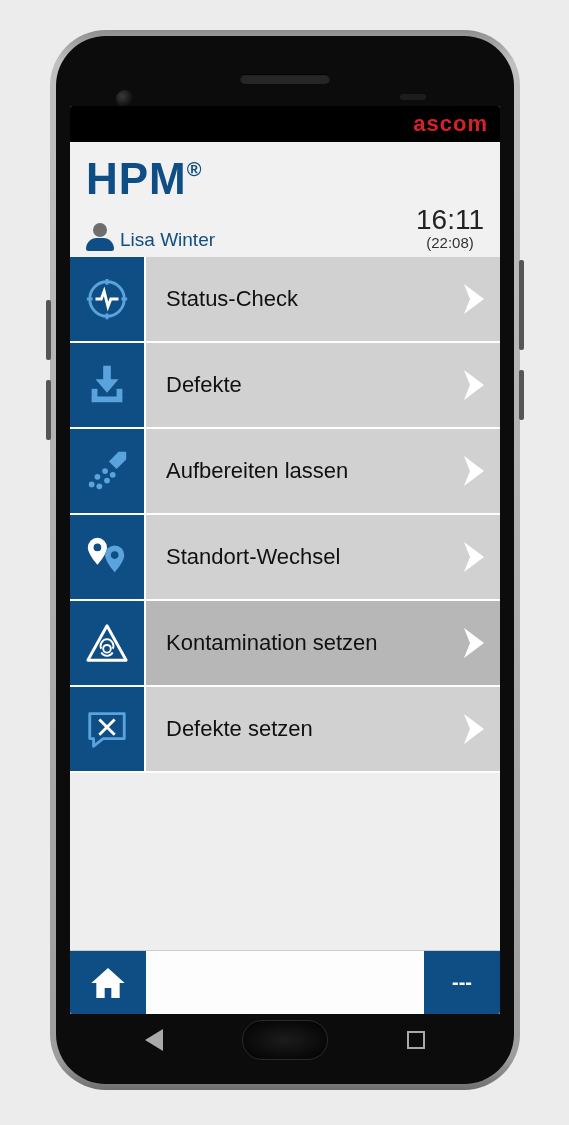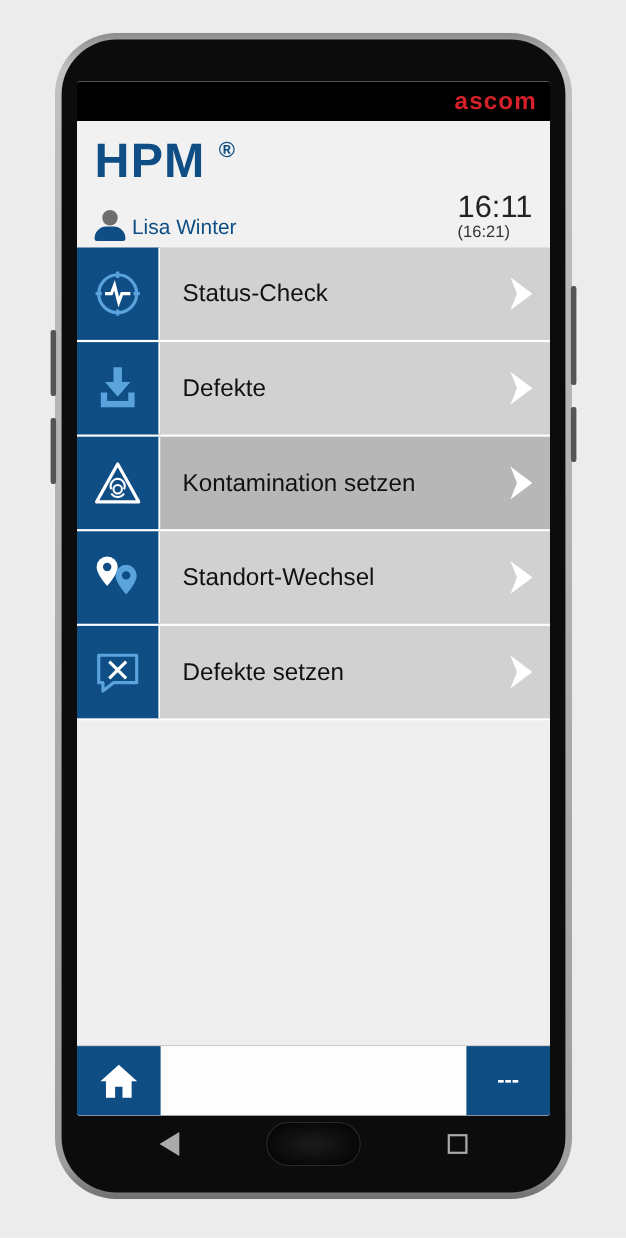--- a/index.html
+++ b/index.html
@@ -22,21 +22,21 @@
     border-radius: 56px;
     background: linear-gradient(180deg,#8e8e8e,#c0c0c0 3%,#9d9d9d 97%,#6f6f6f);
     padding: 6px;
   }
   .phone-black {
     width: 100%;
     height: 100%;
     background: #0c0c0c;
     border-radius: 50px;
     position: relative;
-    padding: 38px 14px 70px 14px;
+    padding: 70px 14px 70px 14px;
   }
   .speaker {
     position: absolute;
     top: 38px; left: 50%; transform: translateX(-50%);
     width: 90px; height: 10px;
     border-radius: 6px;
     background: #262626;
     box-shadow: inset 0 1px 1px #000;
   }
   .cam {
@@ -121,36 +121,36 @@
   }
 
   .header {
     padding: 12px 16px 6px 16px;
   }
   .logo {
     color: #0f4e84;
     font-weight: 800;
     font-size: 44px;
     letter-spacing: 1px;
-    display:flex; align-items:flex-start;gap:12px;
+    display:flex; align-items:flex-start;
   }
   .logo sup { font-size: 20px; font-weight:700; margin-top:4px; }
 
   .user-row {
     display: flex;
     justify-content: space-between;
     align-items: flex-end;
     margin-top: 2px;
   }
   .user-left {
     display: flex; align-items: flex-end; gap: 6px;
     color: #0f4e84;
   }
   .user-name { color:#0f4e84; font-size:19px; font-weight:500; }
-  .time-block { text-align: left; color:#222; }
+  .time-block { text-align: center; color:#222; }
   .time-big  { font-size: 28px; font-weight:400; line-height:1; }
   .time-sub  { font-size: 15px; color:#333; }
 
   
   .menu {
     flex: 1;
     display: flex;
     flex-direction: column;
   }
   .menu-item {
@@ -248,21 +248,21 @@
             <span>HPM</span>
               <sup>®</sup>
           </div>
           <div class="user-row">
             <div class="user-left">
               <span class="user-ico"></span>
               <span class="user-name">Lisa Winter</span>
             </div>
             <div class="time-block">
               <div class="time-big">16:11</div>
-              <div class="time-sub">(16:21)</div>
+              <div class="time-sub">(22:08)</div>
             </div>
           </div>
         </div>
 
         <div class="menu">
 
           <div class="menu-item">
             <div class="mi-icon">
               <svg viewBox="0 0 48 48">
                   <g stroke="#5aa3dd" stroke-width="3" fill="none">
@@ -289,57 +289,76 @@
                 <rect x="34" y="28" width="6" height="10"></rect>
                   </g>
                 </svg>
             </div>
             <div class="mi-body">
               <span class="mi-label">Defekte</span>
               <span class="mi-chevron"></span>
             </div>
           </div>
 
+          <div class="menu-item">
+            <div class="mi-icon">
+              <svg viewBox="0 0 48 48">
+                  <g fill="#5aa3dd">
+                <path d="M36 4l8 0 0 8-10 10-8-8z"></path>
+                <circle cx="22" cy="24" r="3"></circle>
+                    <circle cx="14" cy="30" r="3"></circle>
+                <circle cx="8" cy="38" r="3"></circle>
+                    <circle cx="24" cy="34" r="3"></circle>
+                <circle cx="16" cy="40" r="3"></circle>
+                    <circle cx="30" cy="28" r="3"></circle>
+                  </g>
+                </svg>
+            </div>
+            <div class="mi-body">
+              <span class="mi-label">Aufbereiten lassen</span>
+              <span class="mi-chevron"></span>
+            </div>
+          </div>
+
+          <div class="menu-item">
+            <div class="mi-icon">
+              <svg viewBox="0 0 48 48">
+                  <g>
+                <path fill="#fff" d="M14 4a10 10 0 0 1 10 10c0 7-10 18-10 18S4 21 4 14A10 10 0 0 1 14 4z"></path>
+                <circle cx="14" cy="14" r="4" fill="#0f4e84"></circle>
+                <path fill="#5aa3dd" d="M32 12a10 10 0 0 1 10 10c0 7-10 18-10 18s-10-11-10-18a10 10 0 0 1 10-10z"></path>
+                <circle cx="32" cy="22" r="4" fill="#0f4e84"></circle>
+                  </g>
+                </svg>
+            </div>
+            <div class="mi-body">
+              <span class="mi-label">Standort-Wechsel</span>
+              <span class="mi-chevron"></span>
+            </div>
+          </div>
 
           <div class="menu-item highlight">
             <div class="mi-icon">
               <svg viewBox="0 0 48 48">
                 <path fill="none" stroke="#fff" stroke-width="3" stroke-linejoin="round" d="M24 6 44 42H4z"></path>
                 <g stroke="#fff" stroke-width="2" fill="none">
                   <circle cx="24" cy="30" r="4"></circle>
                   <path d="M24 20a7 7 0 0 1 6 10M24 20a7 7 0 0 0-6 10M18 34a7 7 0 0 0 12 0"></path>
                 </g>
               </svg>
             </div>
             <div class="mi-body">
               <span class="mi-label">Kontamination setzen</span>
               <span class="mi-chevron"></span>
             </div>
           </div>
 
           <div class="menu-item">
             <div class="mi-icon">
               <svg viewBox="0 0 48 48">
-                  <g>
-                <path fill="#fff" d="M14 4a10 10 0 0 1 10 10c0 7-10 18-10 18S4 21 4 14A10 10 0 0 1 14 4z"></path>
-                <circle cx="14" cy="14" r="4" fill="#0f4e84"></circle>
-                <path fill="#5aa3dd" d="M32 12a10 10 0 0 1 10 10c0 7-10 18-10 18s-10-11-10-18a10 10 0 0 1 10-10z"></path>
-                <circle cx="32" cy="22" r="4" fill="#0f4e84"></circle>
-                  </g>
-                </svg>
-            </div>
-            <div class="mi-body">
-              <span class="mi-label">Standort-Wechsel</span>
-              <span class="mi-chevron"></span>
-            </div>
-          </div>
-
-          <div class="menu-item">
-            <div class="mi-icon">
-              <svg viewBox="0 0 48 48">
                   <g stroke="#5aa3dd" stroke-width="3" fill="none" stroke-linejoin="round">
                 <path d="M6 8h36v26H20l-10 8v-8H6z"></path>
                 <path d="M16 14l16 16M32 14l-16 16" stroke="#fff"></path>
                   </g>
                 </svg>
             </div>
             <div class="mi-body">
               <span class="mi-label">Defekte setzen</span>
               <span class="mi-chevron"></span>
             </div>

